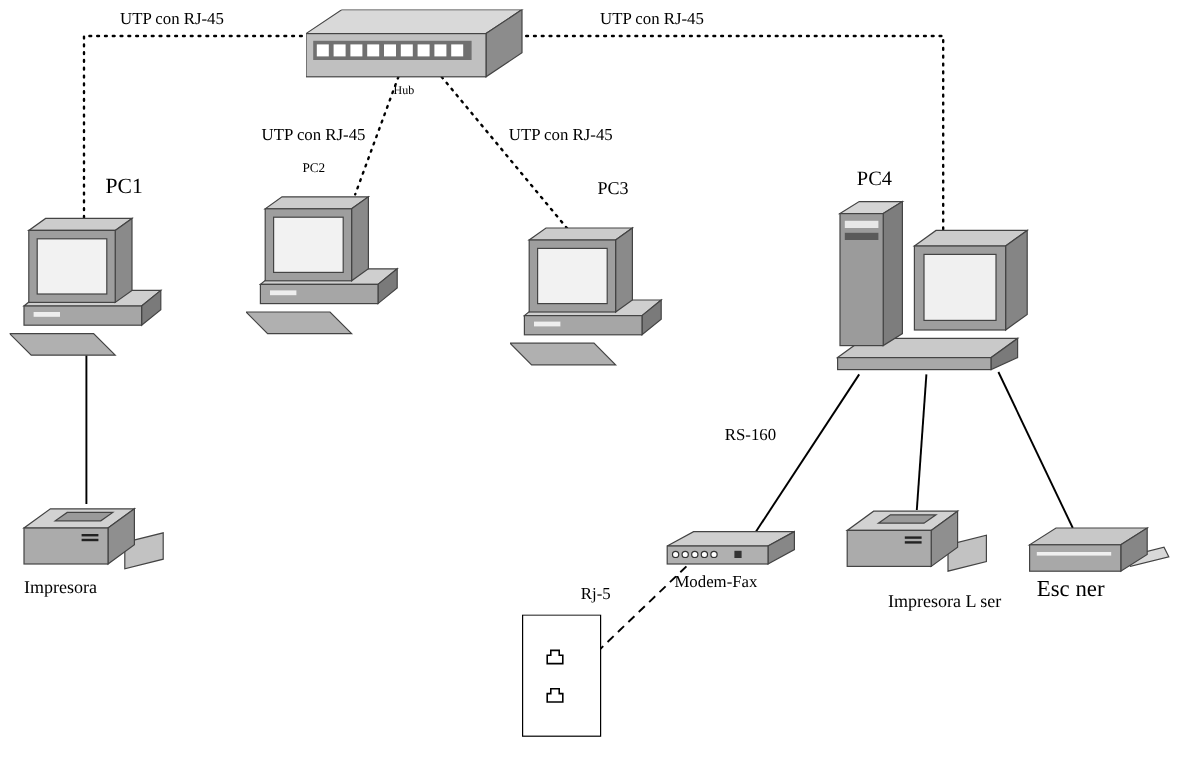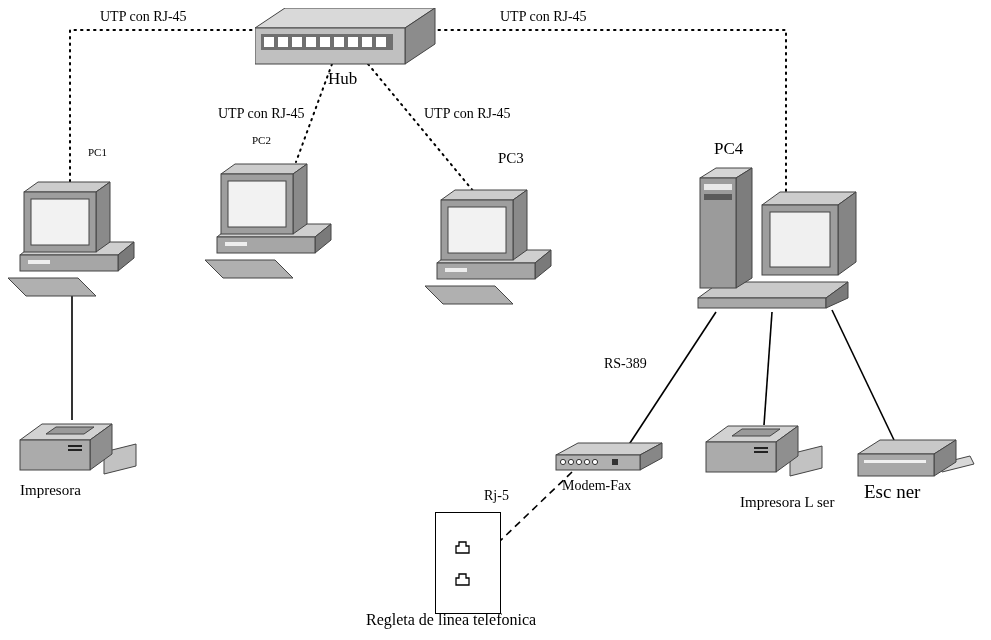--- a/index.html
+++ b/index.html
@@ -174,28 +174,27 @@
         <use href="#g-jack" xlink:href="#g-jack"></use>
       </g>
     </svg>
   </div>
 
   <div class="lbl" style="left:100px;top:9px">UTP con RJ-45</div>
   <div class="lbl" style="left:500px;top:9px">UTP con RJ-45</div>
   <div class="lbl" style="left:218px;top:106px">UTP con RJ-45</div>
   <div class="lbl" style="left:424px;top:106px">UTP con RJ-45</div>
 
-  <div class="lbl" style="left:328px;top:70px;font-size:17px">Hub</div>
-  <div class="lbl" style="left:88px;top:146px;font-size:11px">PC1</div>
+  <div class="lbl" style="left:328px;top:70px;font-size:10px">Hub</div>
+  <div class="lbl" style="left:88px;top:146px;font-size:18px">PC1</div>
   <div class="lbl" style="left:252px;top:134px;font-size:11px">PC2</div>
   <div class="lbl" style="left:498px;top:150px;font-size:15px">PC3</div>
   <div class="lbl" style="left:714px;top:140px;font-size:17px">PC4</div>
 
-  <div class="lbl" style="left:604px;top:356px">RS-389</div>
+  <div class="lbl" style="left:604px;top:356px">RS-160</div>
   <div class="lbl" style="left:484px;top:488px">Rj-5</div>
 
   <div class="lbl" style="left:20px;top:482px;font-size:15px">Impresora</div>
   <div class="lbl" style="left:562px;top:478px">Modem-Fax</div>
   <div class="lbl" style="left:740px;top:494px;font-size:15px">Impresora L ser</div>
   <div class="lbl lbl-big" style="left:864px;top:482px">Esc ner</div>
-  <div class="lbl lbl-med" style="left:366px;top:611px">Regleta de linea telefonica</div>
 
 </div>
 
 </body></html>

